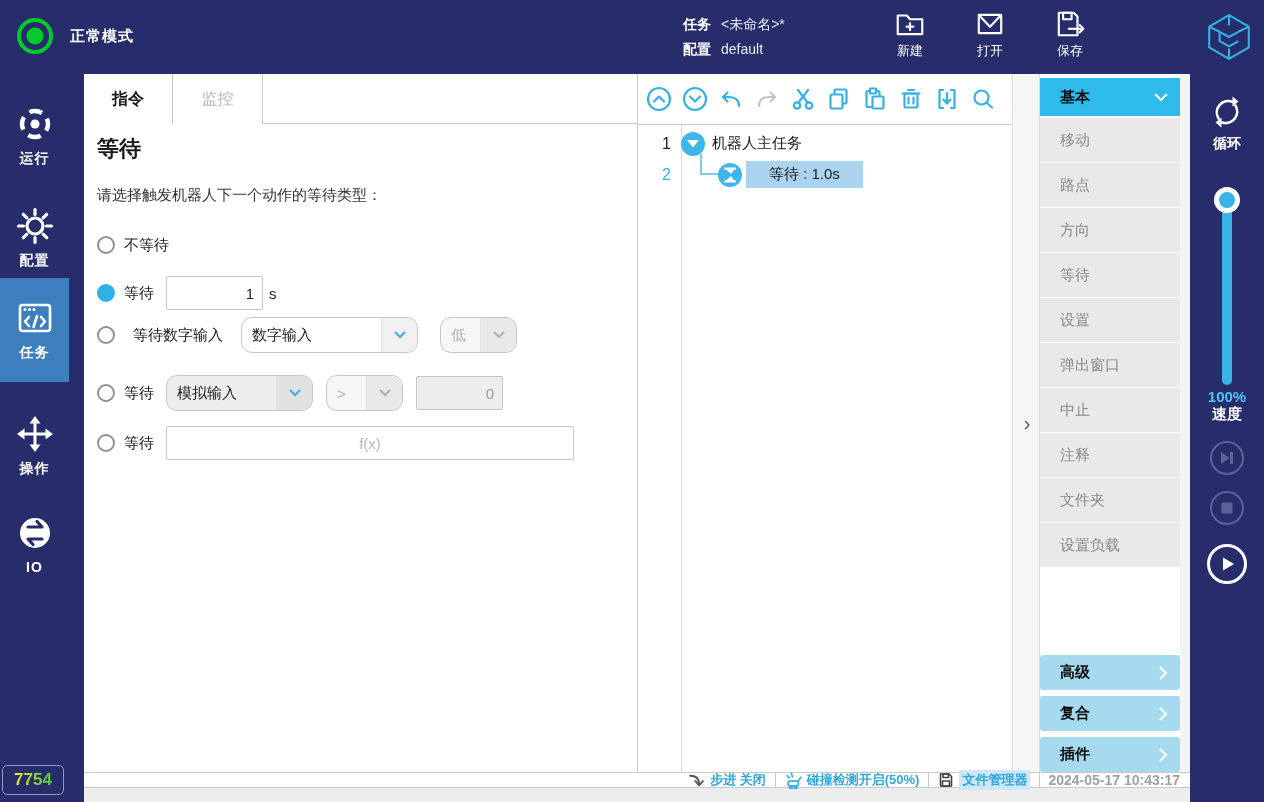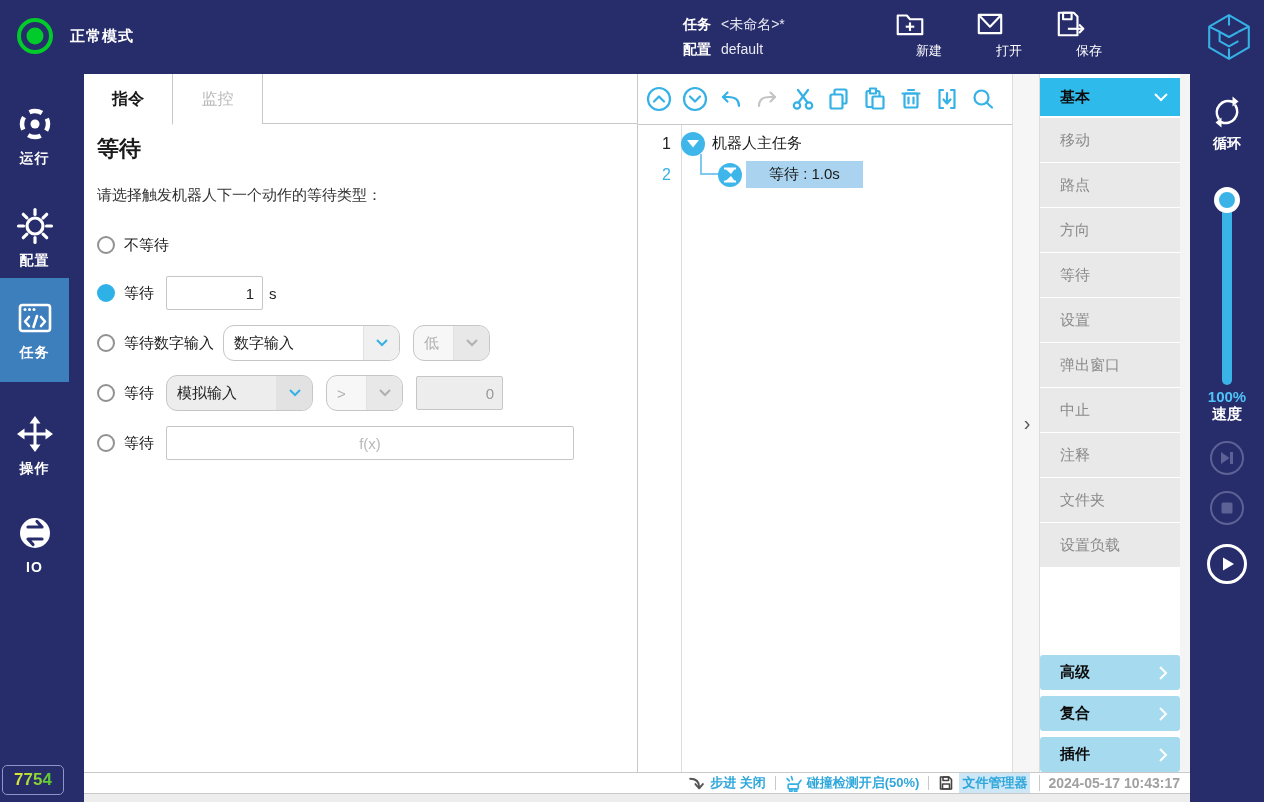--- a/index.html
+++ b/index.html
@@ -8,21 +8,21 @@
   .app { position:relative; width:1264px; height:802px; background:#ededed; }
 
   
   .topbar { position:absolute; left:0; top:0; width:1264px; height:74px; background:#272D6B; color:#fff; }
   .mode-box { position:absolute; left:14px; top:15px; display:flex; align-items:center; gap:14px; }
   .mode-label { font-size:15px; font-weight:bold; letter-spacing:1px; }
   .task-info { position:absolute; left:683px; top:12px; font-size:14px; line-height:25px; }
   .task-info .row { display:flex; gap:10px; }
   .task-info .lbl { font-weight:bold; }
   .task-info .val { color:#e9eaf2; }
-  .tb-btn { position:absolute; top:8px; width:64px; text-align:right; cursor:pointer; }
+  .tb-btn { position:absolute; top:8px; width:64px; text-align:center; cursor:pointer; }
   .tb-btn .cap { font-size:13px; margin-top:2px; }
   .tb-logo { position:absolute; right:10px; top:11px; }
 
   
   .lsb { position:absolute; left:0; top:74px; width:84px; height:728px; background:#272D6B; }
   .lsb-item { position:absolute; left:0; width:69px; height:96px; display:flex; flex-direction:column; align-items:center; justify-content:center; gap:6px; color:#fff; cursor:pointer; }
   .lsb-item.active { background:#3D7EBD; }
   .lsb-item .cap { font-size:14px; font-weight:bold; letter-spacing:1px; }
   .counter-box { position:absolute; left:2px; top:691px; width:62px; height:30px; border:1px solid #8f95c9; border-radius:5px; display:flex; align-items:center; justify-content:center; }
   .counter-box span { font-size:17px; font-weight:bold; background:linear-gradient(90deg,#e8e838,#52c832); -webkit-background-clip:text; background-clip:text; color:transparent; }
@@ -87,21 +87,21 @@
   .loop-box .cap { font-size:14px; font-weight:bold; margin-top:3px; }
   .slider-track { position:absolute; left:32px; top:118px; width:10px; height:193px; background:#3AB3E8; border-radius:5px; cursor:pointer; }
   .slider-handle { position:absolute; left:24px; top:113px; width:26px; height:26px; border:5px solid #fff; background:#3AB3E8; border-radius:50%; cursor:grab; }
   .speed-val { position:absolute; left:0; top:314px; width:74px; text-align:center; font-size:15px; font-weight:bold; color:#4FC3F7; }
   .speed-cap { position:absolute; left:0; top:331px; width:74px; text-align:center; font-size:15px; font-weight:bold; color:#fff; }
   .cbtn { position:absolute; border-radius:50%; display:flex; align-items:center; justify-content:center; cursor:pointer; }
   .cbtn.dim { width:34px; height:34px; border:2px solid #5c6295; left:20px; }
   .cbtn.play { width:40px; height:40px; border:3px solid #fff; left:17px; top:470px; }
 
   
-  .statusbar { position:absolute; left:84px; top:772px; width:1106px; height:22px; background:#fff; border-top:1px solid #c9c9c9; border-bottom:1px solid #c9c9c9; display:flex; align-items:center; justify-content:flex-end; padding-right:10px; gap:9px; }
+  .statusbar { position:absolute; left:84px; top:772px; width:1106px; height:16px; background:#fff; border-top:1px solid #c9c9c9; border-bottom:1px solid #c9c9c9; display:flex; align-items:center; justify-content:flex-end; padding-right:10px; gap:9px; }
   .sb-item { display:flex; align-items:center; gap:5px; font-size:13px; font-weight:bold; color:#2FA7DB; cursor:pointer; }
   .sb-sep { width:1px; height:14px; background:#c9c9c9; }
   .sb-hl { background:#cde7f6; padding:1px 3px; }
   .sb-time { font-size:14px; font-weight:bold; color:#a0a0a0; padding-left:8px; border-left:1px solid #c9c9c9; }
   .bottomstrip { position:absolute; left:84px; top:794px; width:1106px; height:8px; background:#ededed; }
 
   svg { display:block; }
 </style>
 </head>
 <body>
@@ -240,21 +240,21 @@
       <span class="opt-lbl">不等待</span>
     </div>
 
     <div class="opt-row" style="top:201px;">
       <div class="radio sel"></div>
       <span class="opt-lbl">等待</span>
       <input class="tinput" style="width: 97px; margin-left: 12px;" value="1">
       <span class="unit">s</span>
     </div>
 
-    <div class="opt-row" style="top:251px;">
+    <div class="opt-row" style="top:243px;gap:9px;">
       <div class="radio"></div>
       <span class="opt-lbl">等待数字输入</span>
       <div class="sel-box" style="width:177px; margin-left:9px;">
         <span class="val">数字输入</span>
         <span class="chev">
             <svg width="12" height="8" viewBox="0 0 12 8" fill="none" stroke="currentColor" stroke-width="2">
               <polyline points="1,1 6,6 11,1"></polyline>
             </svg>
           </span>
       </div>

